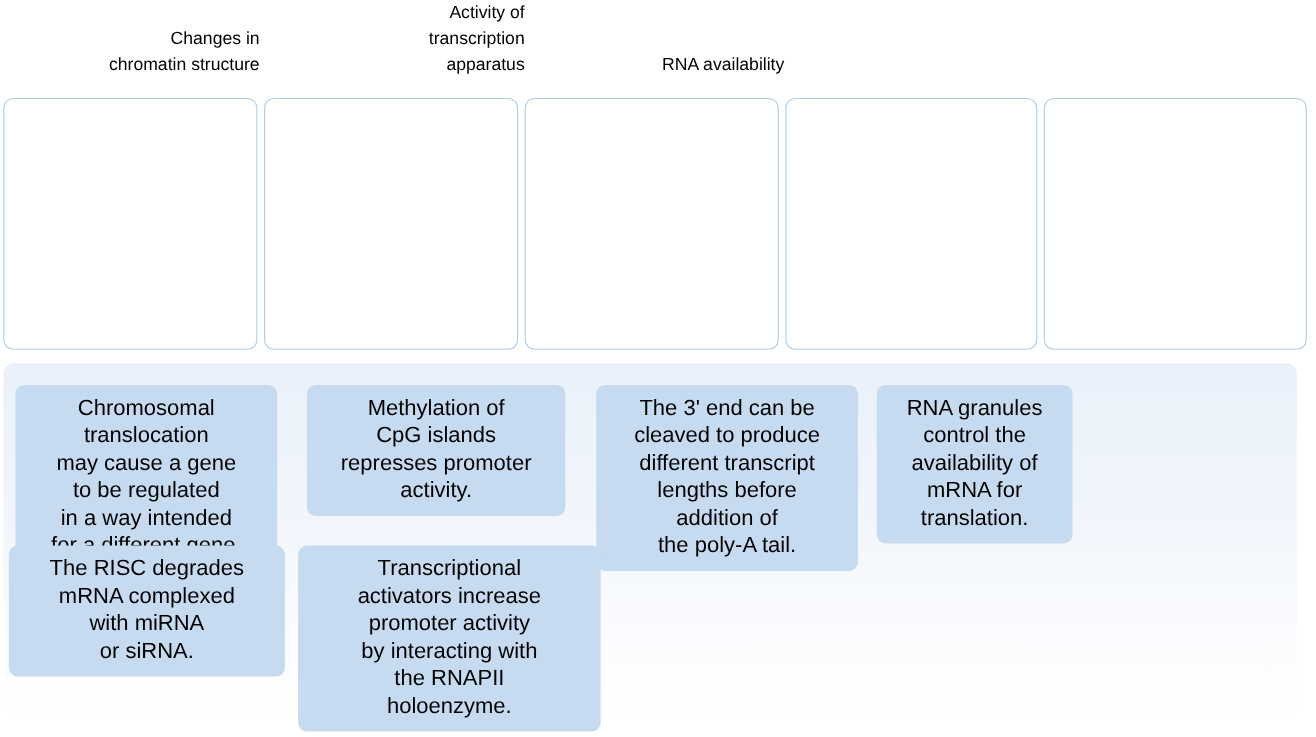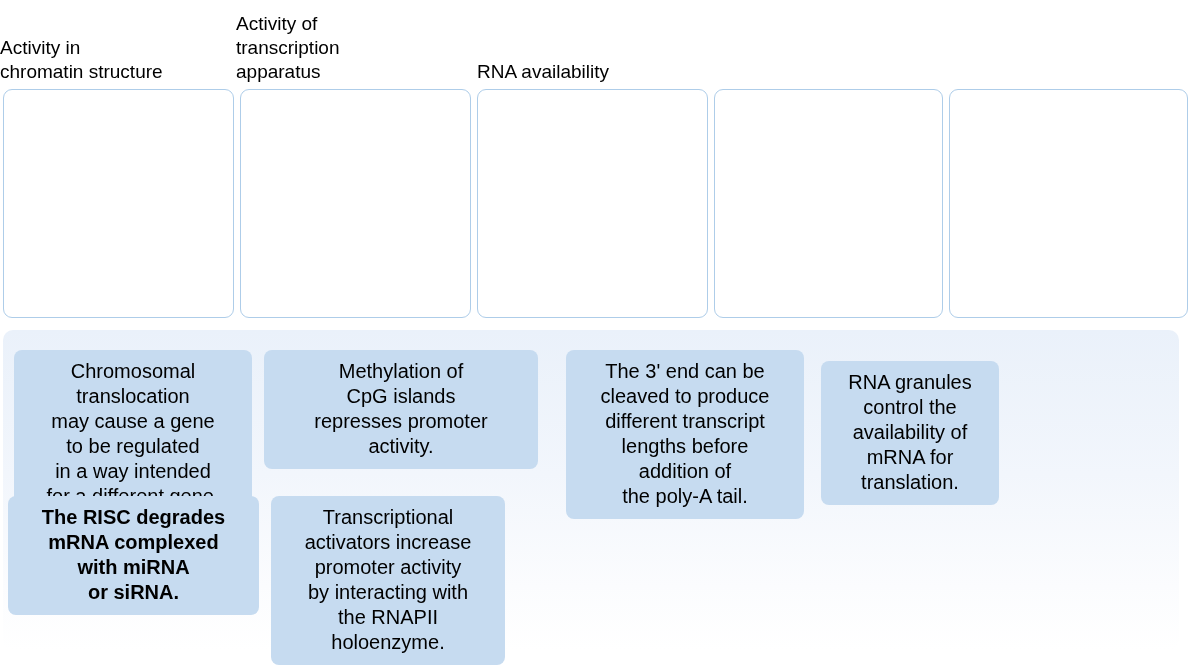--- a/index.html
+++ b/index.html
@@ -20,24 +20,24 @@
   #headers {
     position: absolute;
     left: 0;
     top: 0;
     width: 1196px;
     height: 88px;
     display: flex;
     align-items: flex-end;
   }
   .header-cell {
-    text-align: left;
-    font-size: 19px;
+    text-align: right;
+    font-size: 16px;
     line-height: 24px;
-    padding-bottom: 4px;
+    padding-bottom: 16px;
     white-space: pre-line;
   }
   .hc-0 { width: 236px; }
   .hc-1 { width: 241px; }
   .hc-2 { width: 236px; }
   .hc-3 { width: 236px; }
   .hc-4 { width: 247px; }
 
   
   #dropzones {
@@ -90,33 +90,33 @@
     font-size: 20px;
     line-height: 25px;
     padding: 9px 10px 10px 10px;
     white-space: pre-line;
     cursor: move;
     color: #000000;
   }
 
   
   .t-0 { width: 238px; margin-left: 11px; }
-  .t-1 { width: 274px; margin-left: 12px; }
+  .t-1 { width: 235px; margin-left: 27px; }
   .t-2 { width: 238px; margin-left: 28px; }
-  .t-3 { width: 178px; margin-left: 17px; margin-top: 11px; }
+  .t-3 { width: 178px; margin-left: 17px; }
 
   
-  .t-4 { width: 251px; margin-left: 5px; font-weight: bold; }
-  .t-5 { width: 234px; margin-left: 12px; }
+  .t-4 { width: 251px; margin-left: 5px; }
+  .t-5 { width: 275px; margin-left: 12px; }
 </style>
 </head>
 <body>
 
 <div id="headers">
-  <div class="header-cell hc-0">Activity in
+  <div class="header-cell hc-0">Changes in
 chromatin structure</div>
   <div class="header-cell hc-1">Activity of
 transcription
 apparatus</div>
   <div class="header-cell hc-3">RNA availability</div>
 </div>
 
 <div id="dropzones">
   <div class="dropzone dz-0"></div>
   <div class="dropzone dz-1"></div>

